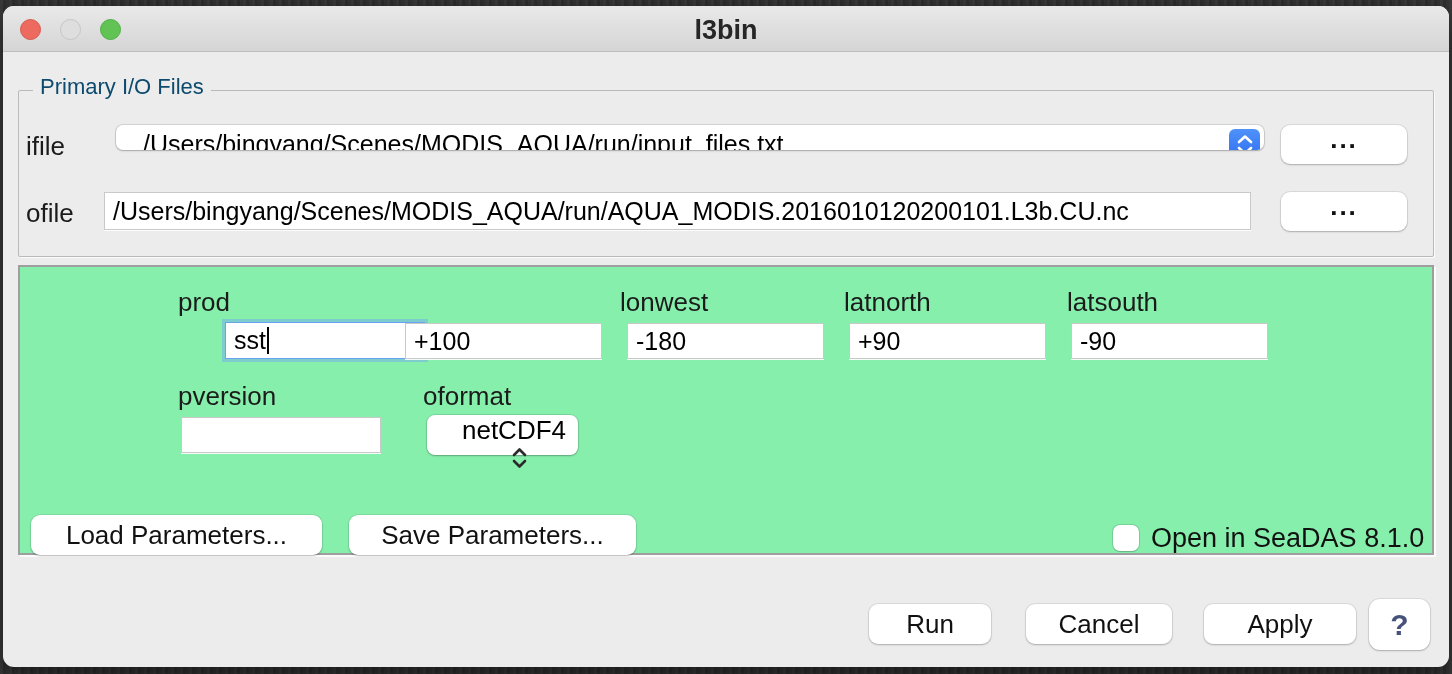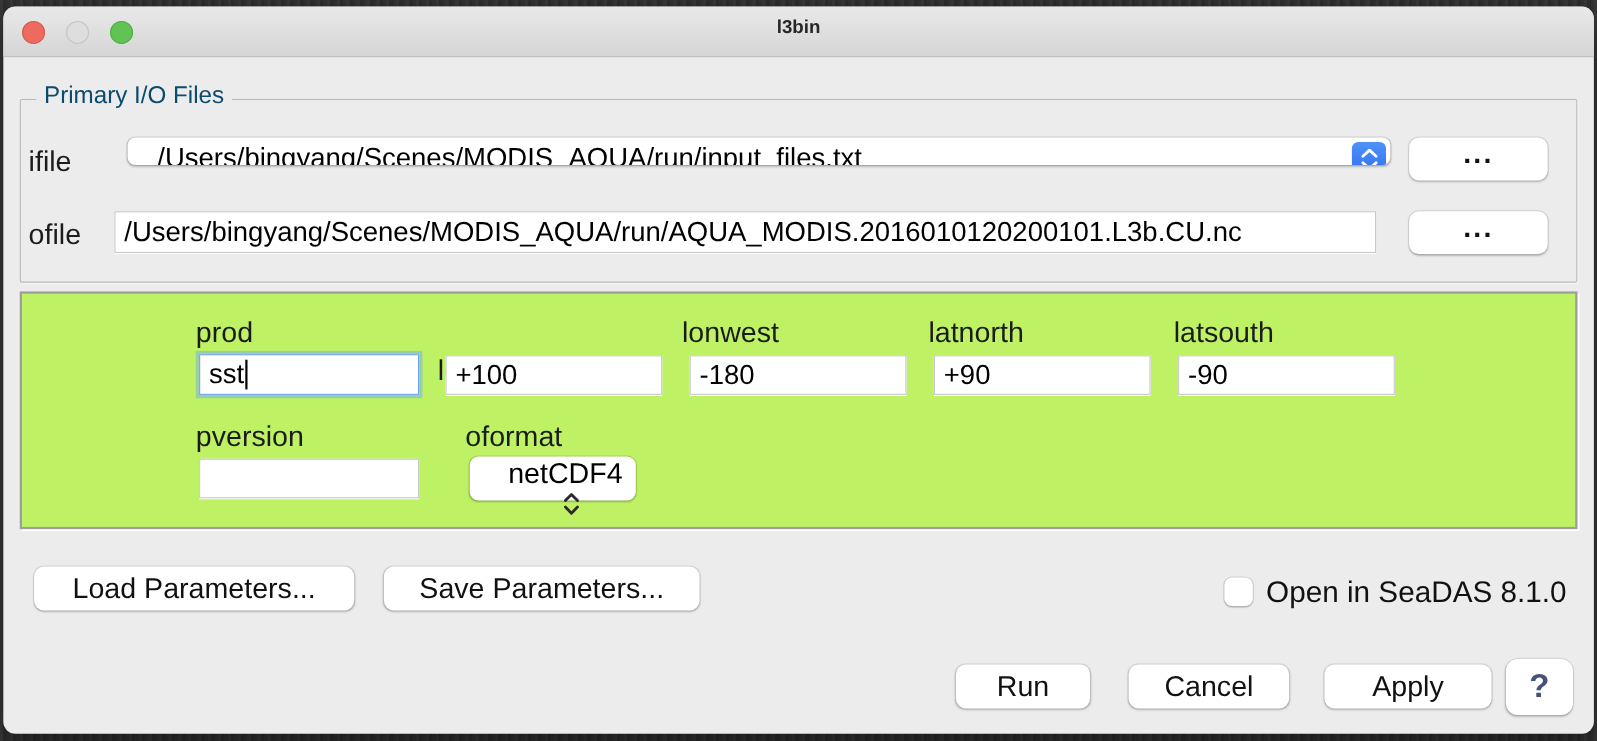--- a/index.html
+++ b/index.html
@@ -15,21 +15,21 @@
     overflow:hidden;
   }
   
   .titlebar {
     position:absolute; left:0; top:0; width:100%; height:46px;
     background:linear-gradient(#e9e9e9,#d5d5d5);
     border-bottom:1px solid #bdbdbd;
   }
   .title {
     position:absolute; left:0; right:0; top:9px; text-align:center;
-    font-size:17px; font-weight:700; color:#262626;
+    font-size:27px; font-weight:700; color:#262626;
   }
   .tl { position:absolute; top:13px; width:21px; height:21px; border-radius:50%; }
   .tl.red   { left:17px;  background:#ed6a5f; border:1px solid #d55a4e; }
   .tl.min   { left:57px;  background:#dedede; border:1px solid #c5c5c5; }
   .tl.green { left:97px;  background:#61c354; border:1px solid #4fae45; }
 
   
   .groupbox {
     position:absolute; left:15px; top:84px; width:1416px; height:167px;
     border:1px solid #b9b9b9; border-radius:2px;
@@ -57,38 +57,39 @@
   
   .textfield {
     position:absolute; background:#fff; border:1px solid #c9c9c9;
     font-size:25px; color:#000; padding:0 8px; white-space:nowrap; overflow:hidden;
     display:flex; align-items:center;
     box-shadow:0 1px 0 rgba(255,255,255,.9);
   }
   .textfield.focused {
     border:1px solid #6ba2ee;
     box-shadow:0 0 0 3px rgba(116,169,240,.50);
+    margin-left:44px;
   }
   .caret { display:inline-block; width:2px; height:27px; background:#000; margin-left:1px; }
 
   
   .btn {
     position:absolute; background:#fff; border:none; border-radius:9px;
     box-shadow:0 0 0 1px rgba(0,0,0,.07), 0 1px 2px rgba(0,0,0,.22);
     font-family:inherit; font-size:26px; color:#111;
     display:flex; align-items:center; justify-content:center; cursor:default;
   }
   .btn.dots { font-weight:700; letter-spacing:2px; padding-bottom:10px; }
 
   
   .panel {
-    position:absolute; left:15px; top:259px; width:1416px; height:216px;
+    position:absolute; left:15px; top:259px; width:1416px; height:290px;
     border:2px solid #9e9e9e;
     box-shadow:2px 2px 0 rgba(255,255,255,.85);
-    background:#bef264;
+    background:#86efac;
   }
   
   .popup {
     position:absolute; background:#fff; border-radius:8px;
     box-shadow:0 0 0 1px rgba(0,0,0,.10), 0 1px 2px rgba(0,0,0,.22);
     font-size:26px; color:#000;
     display:flex; align-items:center; padding-left:23px;flex-direction:column;
   }
   .popup .chev { margin-left:10px; display:flex; }
 

